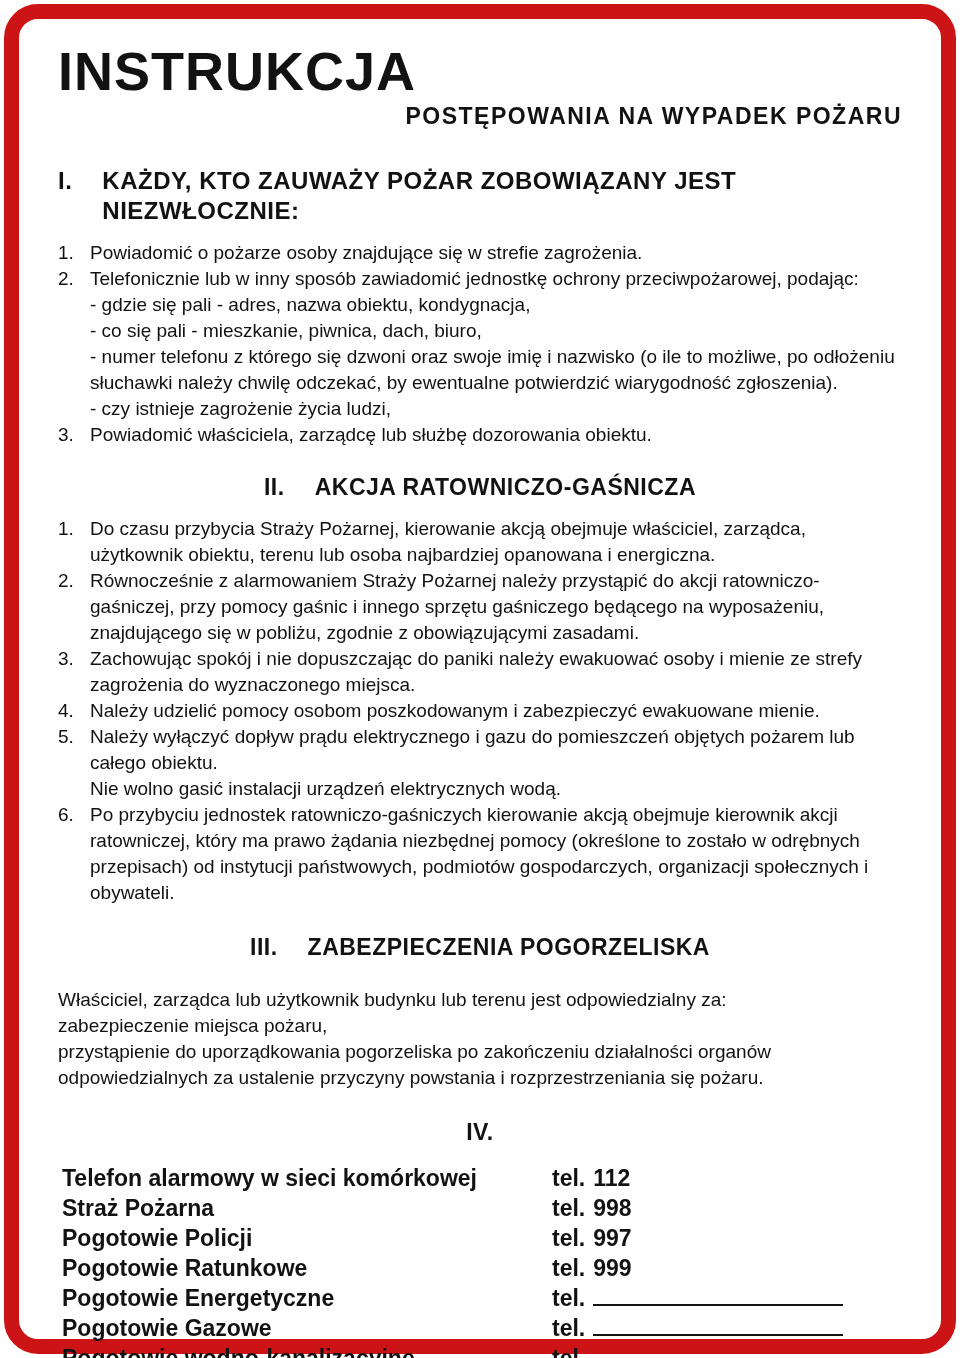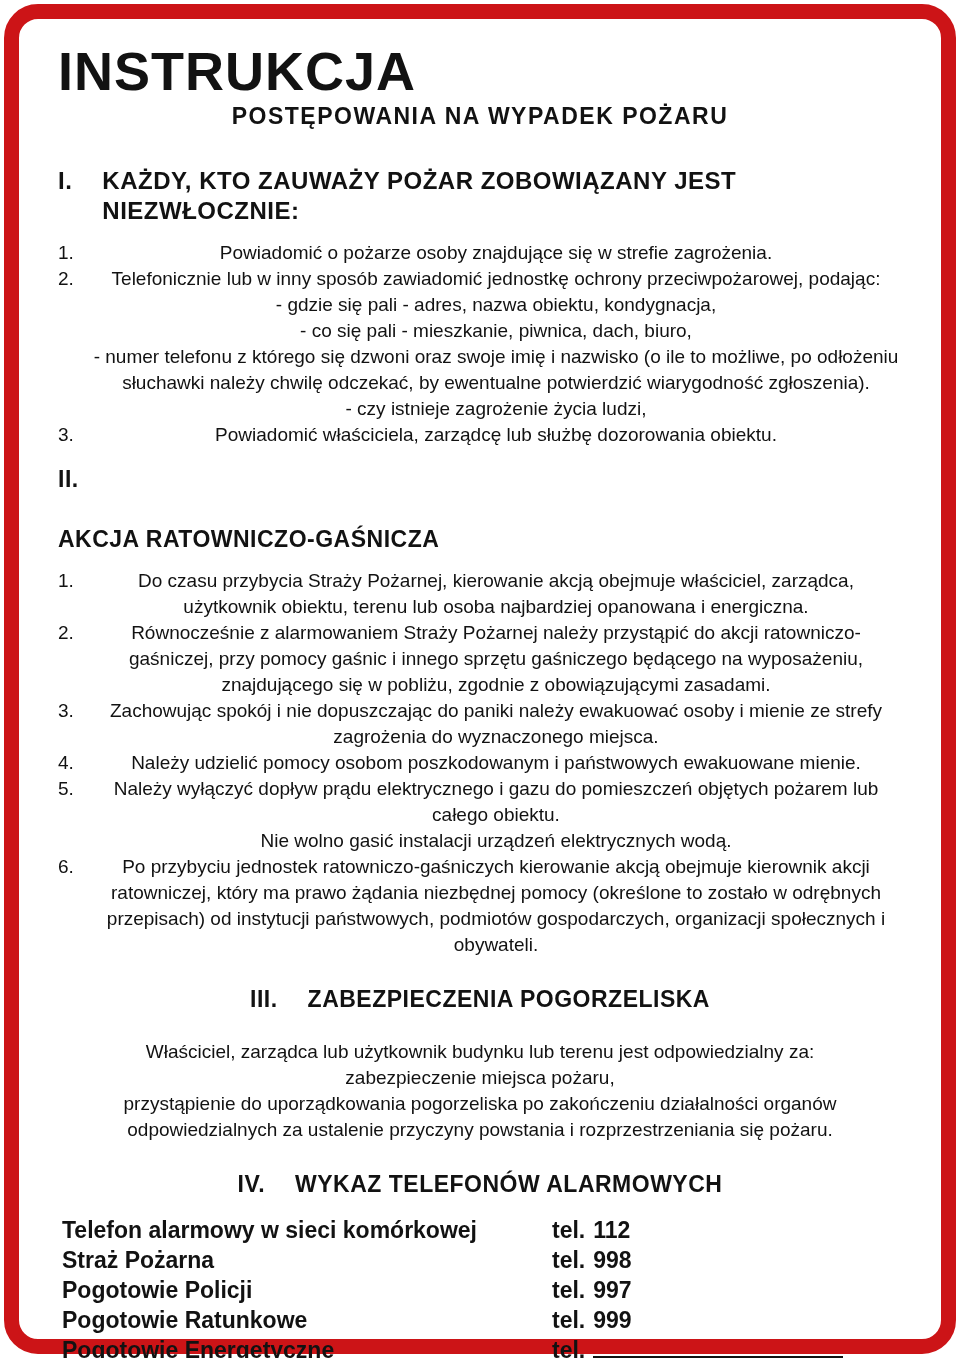--- a/index.html
+++ b/index.html
@@ -20,42 +20,42 @@
   }
   .content { position: relative; padding: 24px 58px 0 58px; }
 
   .title {
     text-align: left;
     font-size: 54px; font-weight: bold;
     letter-spacing: 1px;
     margin: 18px 0 0 0; line-height: 58px;
   }
   .subtitle {
-    text-align: center;
+    text-align: right;
     font-size: 23px; font-weight: bold;
     letter-spacing: 1.5px;
     margin-top: 2px; line-height: 28px;
   }
 
   .section-heading {
     display: flex; justify-content: center; align-items: baseline;
     gap: 30px;
     font-size: 23px; font-weight: bold; letter-spacing: 0.5px;
     line-height: 30px;
   }
   .sh-1 { margin-top: 36px; font-size: 24px; }
-  .sh-2 { margin-top: 16px; flex-direction: column; }
+  .sh-2 { margin-top: 24px; }
   .sh-3 { margin-top: 26px; }
   .sh-4 { margin-top: 26px; }
 
   .list { margin-top: 14px; font-size: 19px; line-height: 26px; }
   .li { display: flex; }
   .li-num { width: 32px; flex: none; }
   .li-body { flex: 1; }
-  .li-text, .sub, .para { white-space: pre-line; text-align: center; }
+  .li-text, .sub, .para { white-space: pre-line; }
 
   .para { font-size: 19px; line-height: 26px; margin-top: 25px; }
 
   .phone-table { margin-top: 16px; padding-left: 4px; }
   .phone-row {
     display: grid; grid-template-columns: 490px 1fr;
     align-items: baseline;
     font-size: 23px; font-weight: bold; line-height: 30px;
   }
   .phone-value .num { margin-left: 8px; }
@@ -125,21 +125,21 @@
     </div>
     <div class="li">
       <span class="li-num">3.</span>
       <div class="li-body">
           <div class="li-text">Zachowując spokój i nie dopuszczając do paniki należy ewakuować osoby i mienie ze strefy zagrożenia do wyznaczonego miejsca.</div>
         </div>
     </div>
     <div class="li">
       <span class="li-num">4.</span>
       <div class="li-body">
-          <div class="li-text">Należy udzielić pomocy osobom poszkodowanym i państwowych ewakuowane mienie.</div>
+          <div class="li-text">Należy udzielić pomocy osobom poszkodowanym i zabezpieczyć ewakuowane mienie.</div>
         </div>
     </div>
     <div class="li">
       <span class="li-num">5.</span>
       <div class="li-body">
           <div class="li-text">Należy wyłączyć dopływ prądu elektrycznego i gazu do pomieszczeń objętych pożarem lub całego obiektu.
 Nie wolno gasić instalacji urządzeń elektrycznych wodą.</div>
         </div>
     </div>
     <div class="li">
@@ -153,21 +153,20 @@
   <div class="section-heading sh-3">
     <span>III.</span>
     <span>ZABEZPIECZENIA POGORZELISKA</span>
   </div>
   <div class="para">Właściciel, zarządca lub użytkownik budynku lub terenu jest odpowiedzialny za:
 zabezpieczenie miejsca pożaru,
 przystąpienie do uporządkowania pogorzeliska po zakończeniu działalności organów odpowiedzialnych za ustalenie przyczyny powstania i rozprzestrzeniania się pożaru.</div>
 
   <div class="section-heading sh-4">
     <span>IV.</span>
-    <span>WYKAZ TELEFONÓW ALARMOWYCH</span>
   </div>
   <div class="phone-table">
     <div class="phone-row">
       <div class="phone-label">Telefon alarmowy w sieci komórkowej</div>
       <div class="phone-value">
         <span>tel.</span><span class="num">112</span>
       </div>
     </div>
     <div class="phone-row">
       <div class="phone-label">Straż Pożarna</div>

